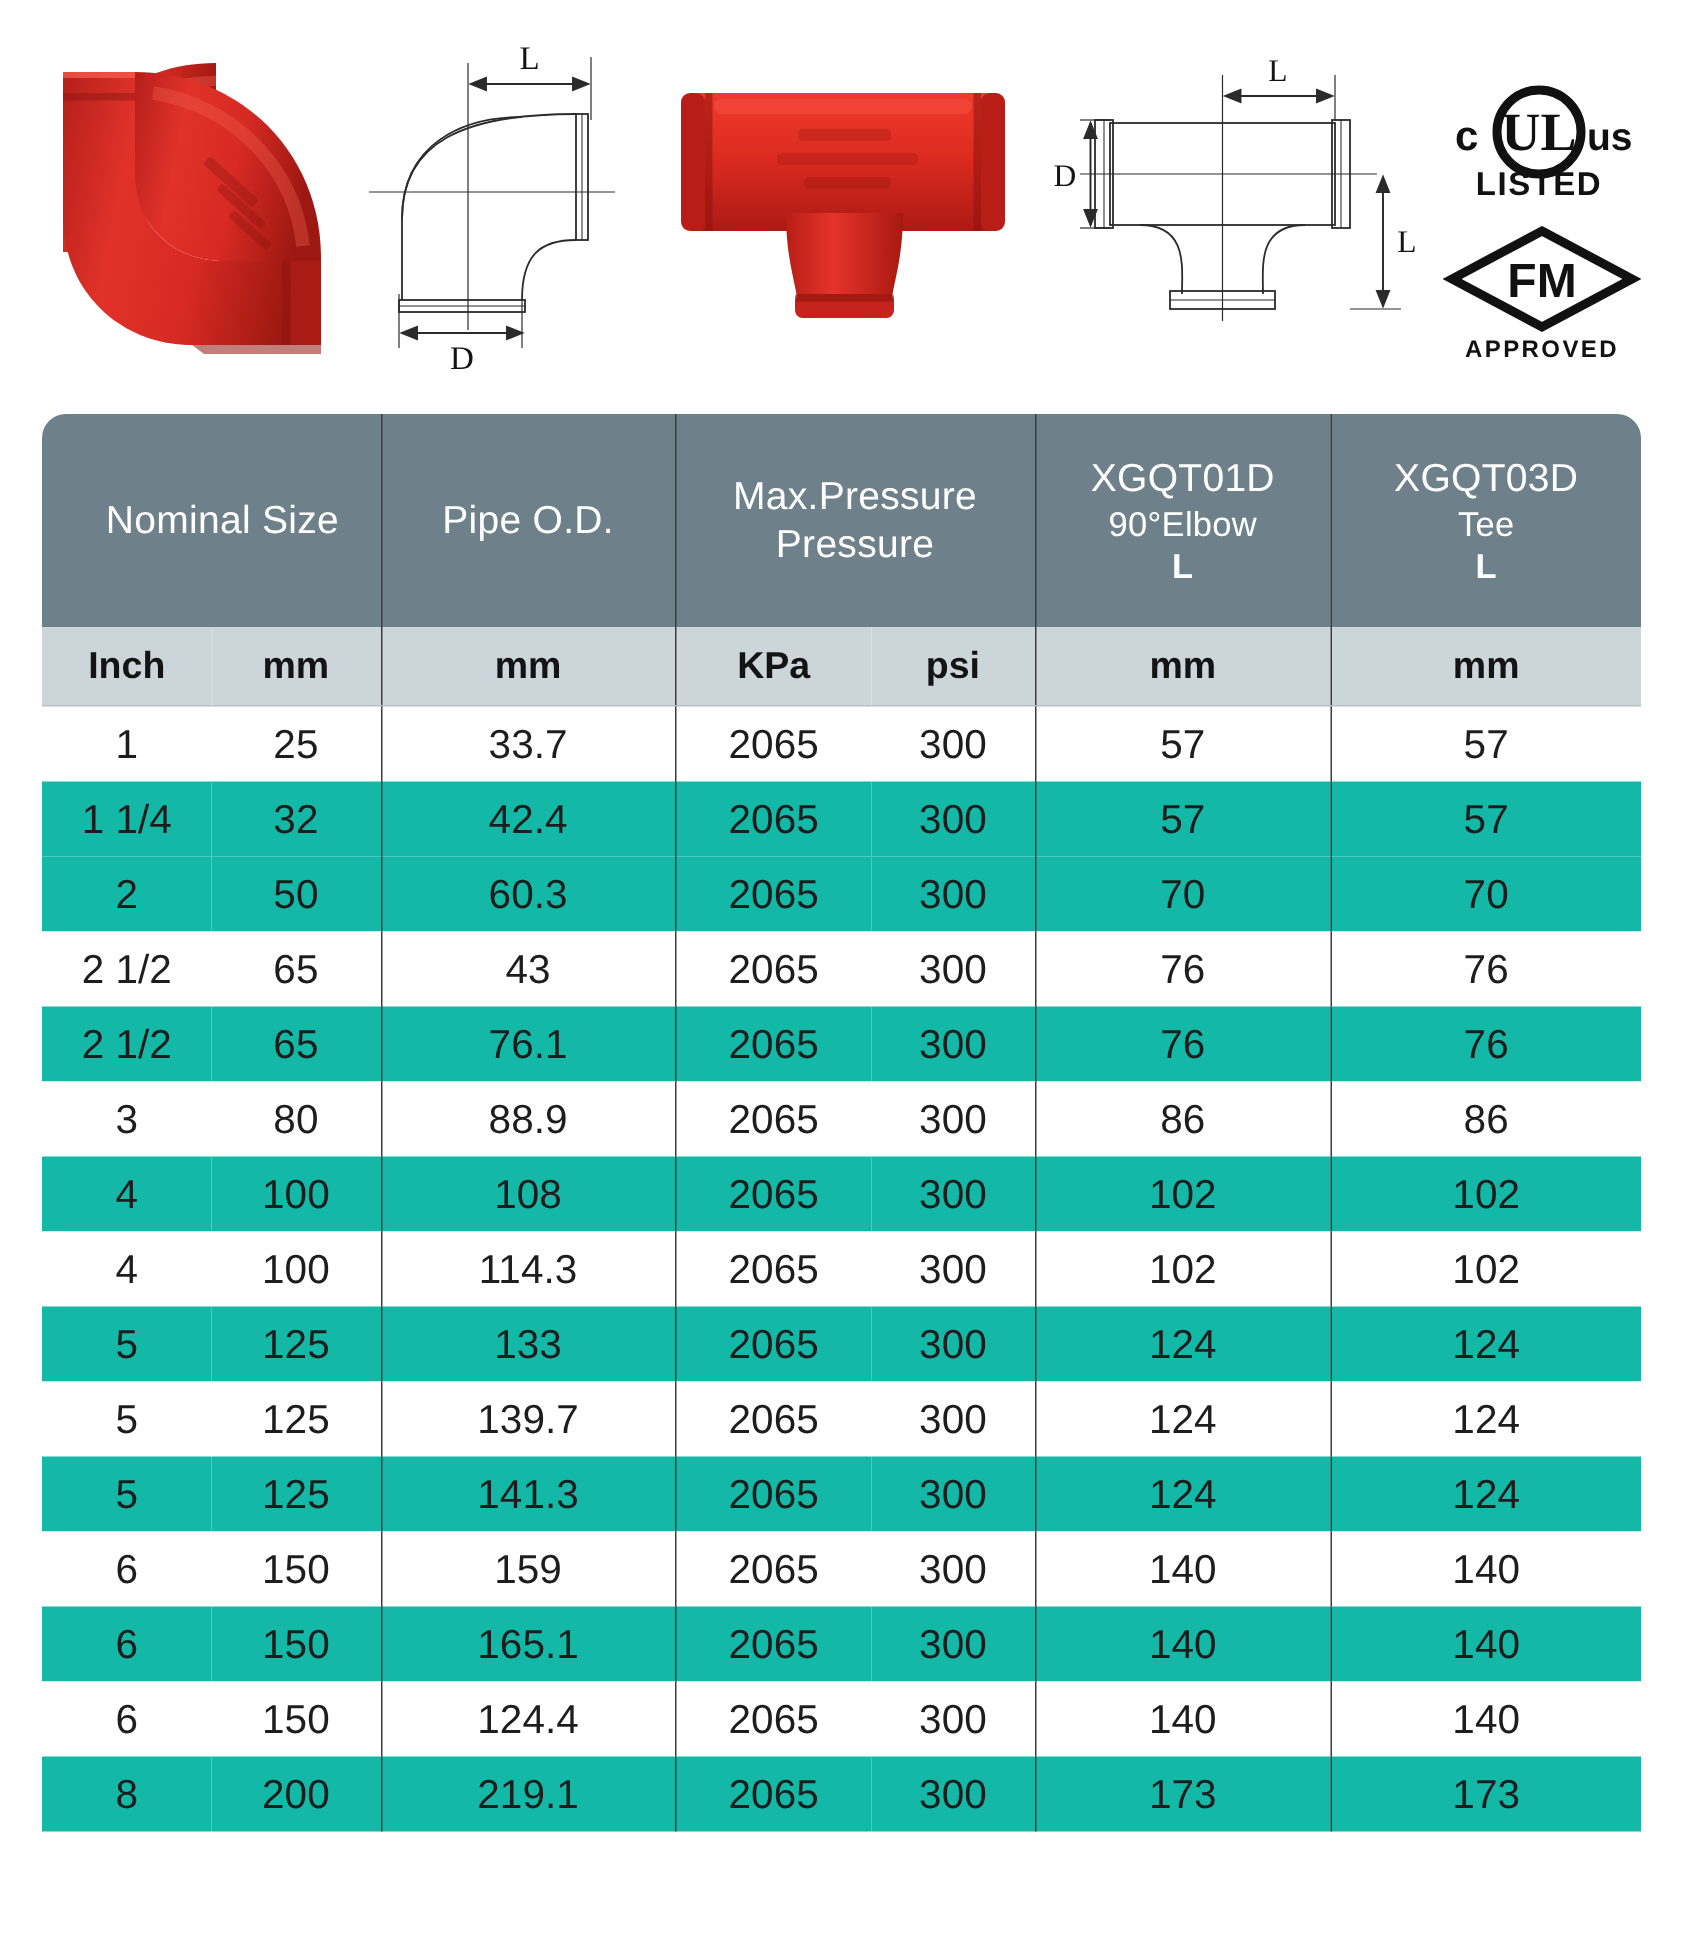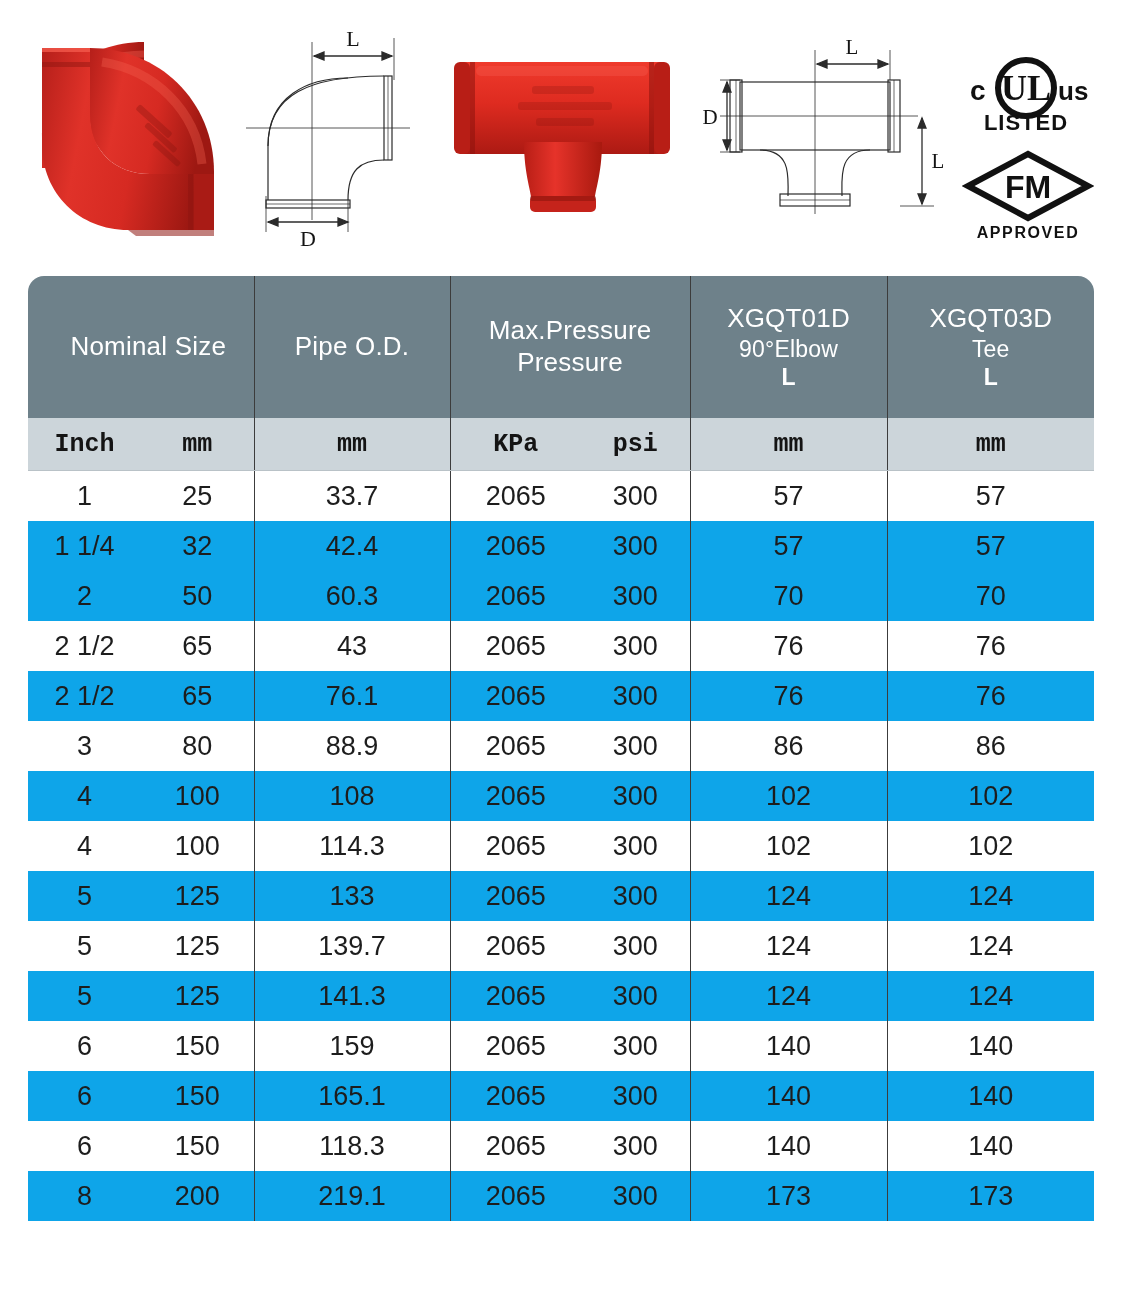--- a/index.html
+++ b/index.html
@@ -54,31 +54,30 @@
   thead tr.h1 th .sub2{font-size:23px;display:block;}
   thead tr.h1 th .boldL{font-size:23px;font-weight:bold;display:block;}
 
   
   thead tr.h2 th{
     background:#ccd5da;
     color:#141414;
     font-weight:bold;
     font-size:25px;
     height:52px;
-    font-family:Liberation Mono, monospace;
   }
 
   
   tbody td{
     font-size:27px;
     color:#1d1d1d;
     height:50px;
     background:#ffffff;
   }
-  tbody tr.alt td{background:#0ea5e9;}
+  tbody tr.alt td{background:#14b8a6;}
 
   
   .vdiv{border-right:1.6px solid #3c3c3c;}
 
   
   thead tr.h2 th{border-bottom:1px solid #b9c2c7;}
 </style>
 </head>
 <body>
 
@@ -445,21 +444,21 @@
             <td class="vdiv">150</td>
             <td class="vdiv">165.1</td>
             <td>2065</td>
             <td class="vdiv">300</td>
             <td class="vdiv">140</td>
             <td>140</td>
           </tr>
           <tr>
             <td>6</td>
             <td class="vdiv">150</td>
-            <td class="vdiv">118.3</td>
+            <td class="vdiv">124.4</td>
             <td>2065</td>
             <td class="vdiv">300</td>
             <td class="vdiv">140</td>
             <td>140</td>
           </tr>
           <tr class="alt">
             <td>8</td>
             <td class="vdiv">200</td>
             <td class="vdiv">219.1</td>
             <td>2065</td>

